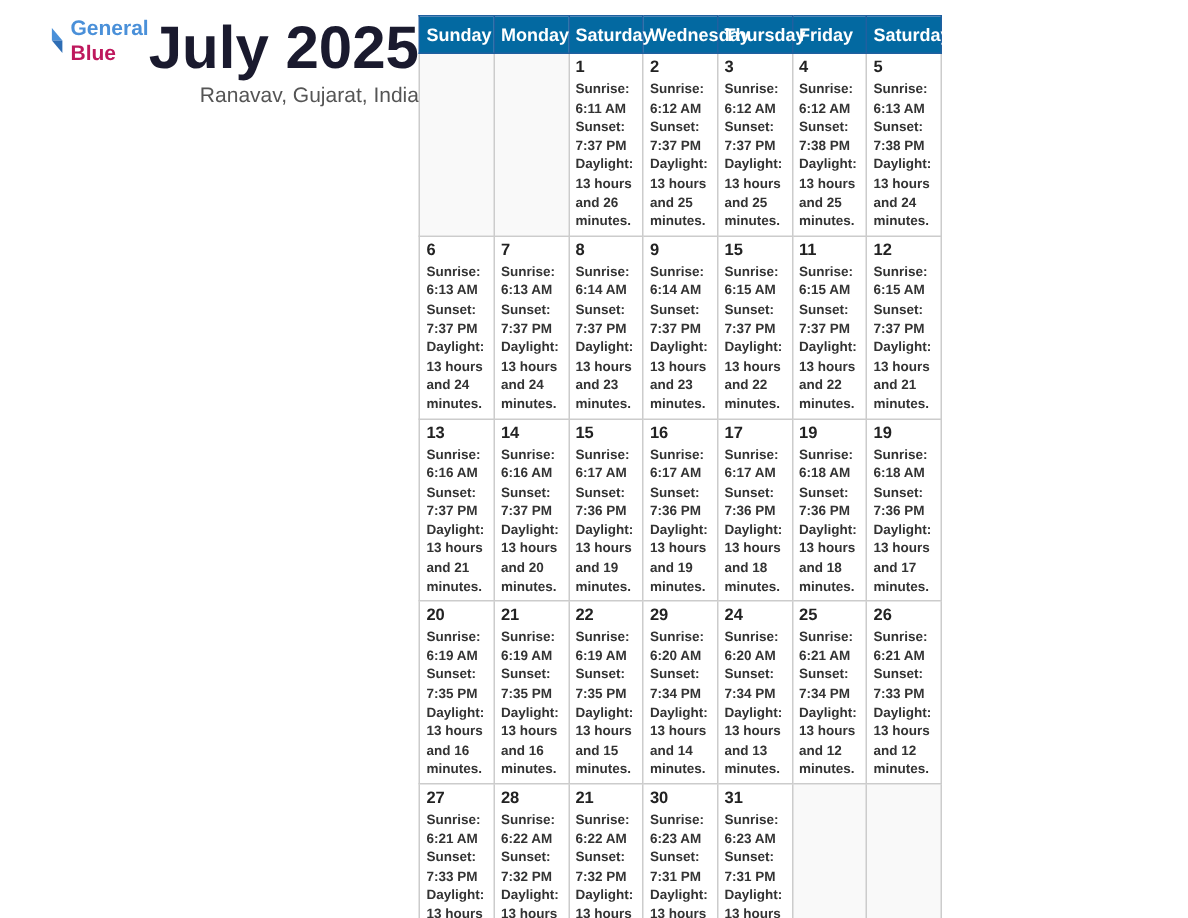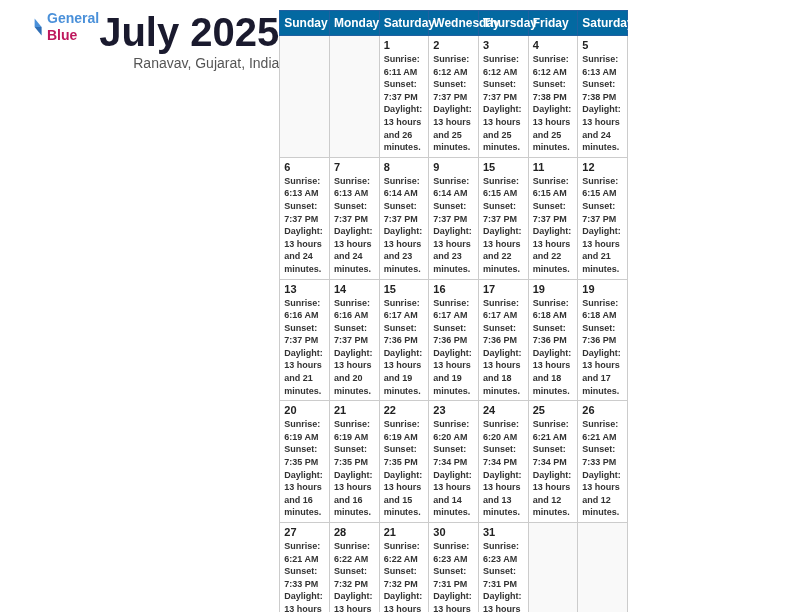--- a/index.html
+++ b/index.html
@@ -288,21 +288,21 @@
 and 16 minutes.</div>
           </td>
           <td>
             <div class="day-num">22</div>
             <div class="day-info" style="white-space: pre-line;">Sunrise: 6:19 AM
 Sunset: 7:35 PM
 Daylight: 13 hours
 and 15 minutes.</div>
           </td>
           <td>
-            <div class="day-num">23</div>
+            <div class="day-num">29</div>
             <div class="day-info" style="white-space: pre-line;">Sunrise: 6:20 AM
 Sunset: 7:34 PM
 Daylight: 13 hours
 and 14 minutes.</div>
           </td>
           <td>
             <div class="day-num">24</div>
             <div class="day-info" style="white-space: pre-line;">Sunrise: 6:20 AM
 Sunset: 7:34 PM
 Daylight: 13 hours

